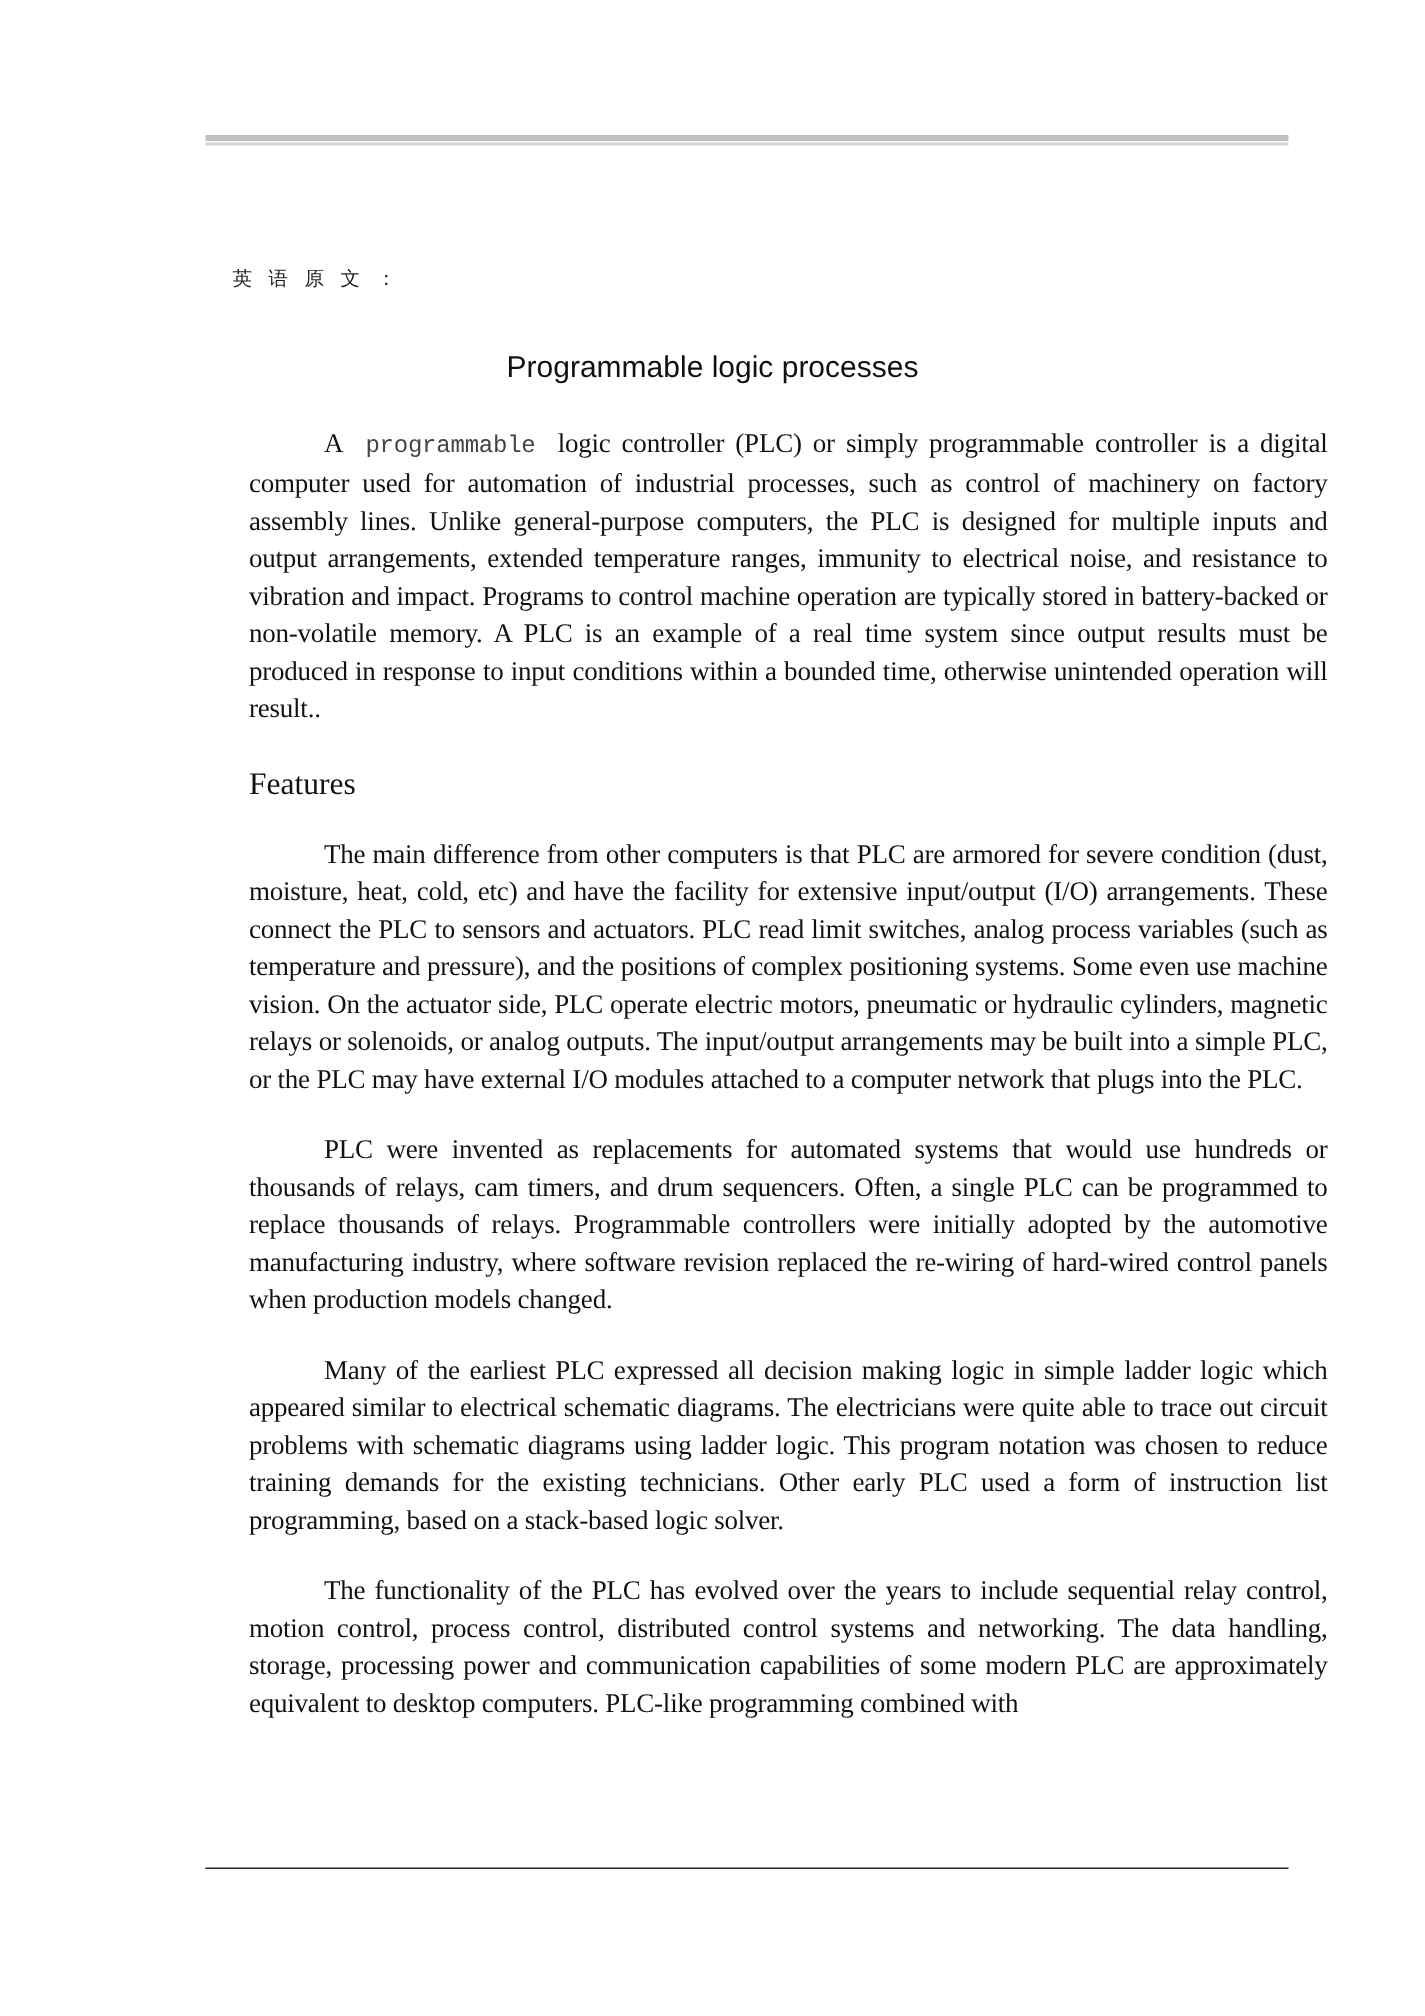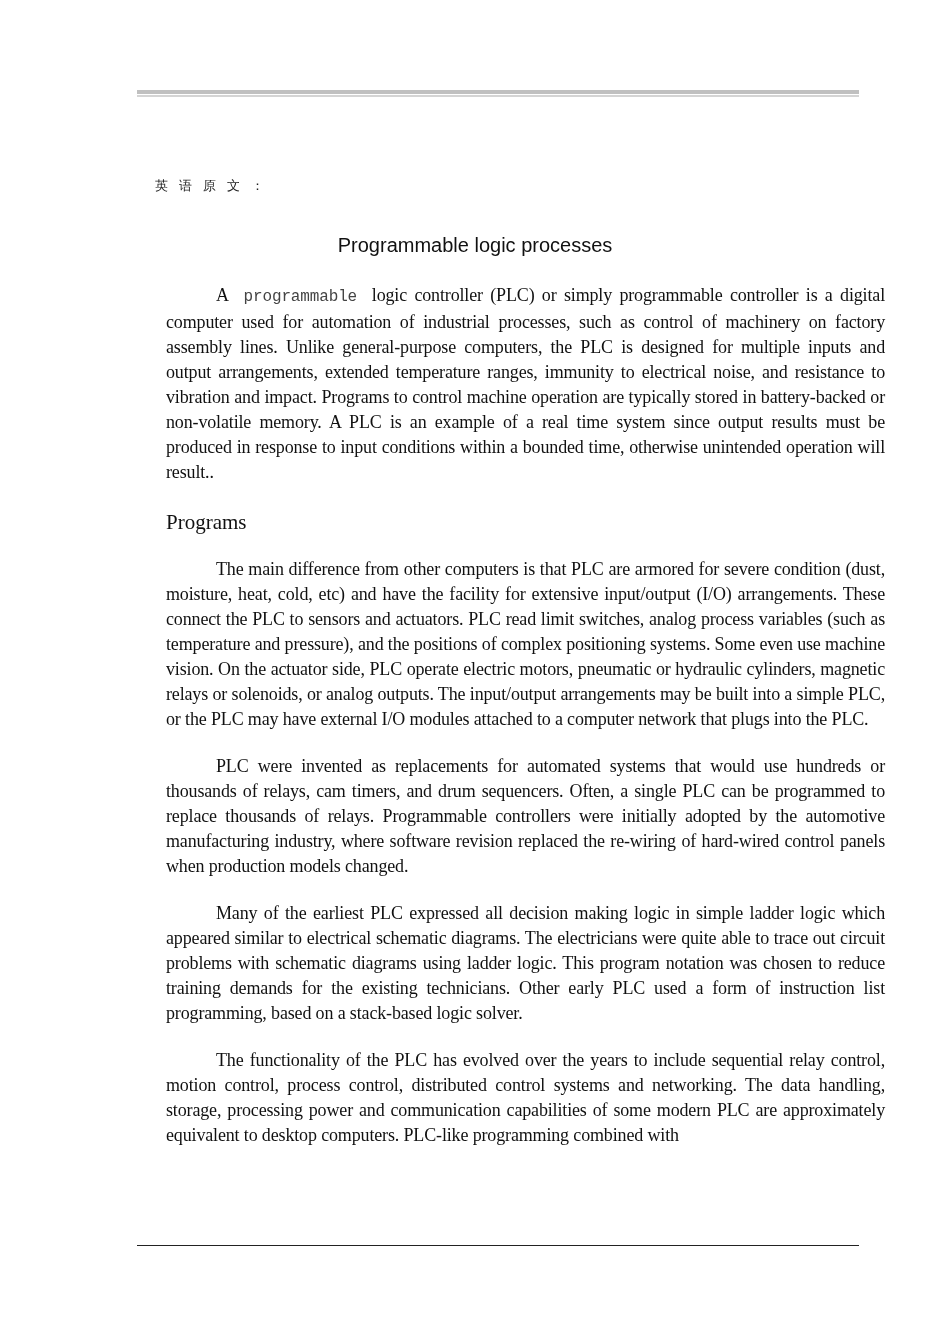--- a/index.html
+++ b/index.html
@@ -23,21 +23,21 @@
   <div class="thin"></div>
 </div>
 
 <div class="cn-label">英语原文：</div>
 
 <div class="doc-title">Programmable logic processes</div>
 
 <div class="body">
   <p class="para"><span>A</span>&nbsp; <span class="mono">programmable</span>&nbsp; <span>logic controller (PLC) or simply programmable controller is a digital computer used for automation of industrial processes, such as control of machinery on factory assembly lines. Unlike general-purpose computers, the PLC is designed for multiple inputs and output arrangements, extended temperature ranges, immunity to electrical noise, and resistance to vibration and impact. Programs to control machine operation are typically stored in battery-backed or non-volatile memory. A PLC is an example of a real time system since output results must be produced in response to input conditions within a bounded time, otherwise unintended operation will result..</span></p>
 
-  <div class="section-heading">Programs</div>
+  <div class="section-heading">Features</div>
 
   <p class="para">The main difference from other computers is that PLC are armored for severe condition (dust, moisture, heat, cold, etc) and have the facility for extensive input/output (I/O) arrangements. These connect the PLC to sensors and actuators. PLC read limit switches, analog process variables (such as temperature and pressure), and the positions of complex positioning systems. Some even use machine vision. On the actuator side, PLC operate electric motors, pneumatic or hydraulic cylinders, magnetic relays or solenoids, or analog outputs. The input/output arrangements may be built into a simple PLC, or the PLC may have external I/O modules attached to a computer network that plugs into the PLC.</p>
   <p class="para">PLC were invented as replacements for automated systems that would use hundreds or thousands of relays, cam timers, and drum sequencers. Often, a single PLC can be programmed to replace thousands of relays. Programmable controllers were initially adopted by the automotive manufacturing industry, where software revision replaced the re-wiring of hard-wired control panels when production models changed.</p>
   <p class="para">Many of the earliest PLC expressed all decision making logic in simple ladder logic which appeared similar to electrical schematic diagrams. The electricians were quite able to trace out circuit problems with schematic diagrams using ladder logic. This program notation was chosen to reduce training demands for the existing technicians. Other early PLC used a form of instruction list programming, based on a stack-based logic solver.</p>
   <p class="para">The functionality of the PLC has evolved over the years to include sequential relay control, motion control, process control, distributed control systems and networking. The data handling, storage, processing power and communication capabilities of some modern PLC are approximately equivalent to desktop computers. PLC-like programming combined with</p>
 </div>
 
 <div class="footer-rule"></div>
 
 </body></html>

